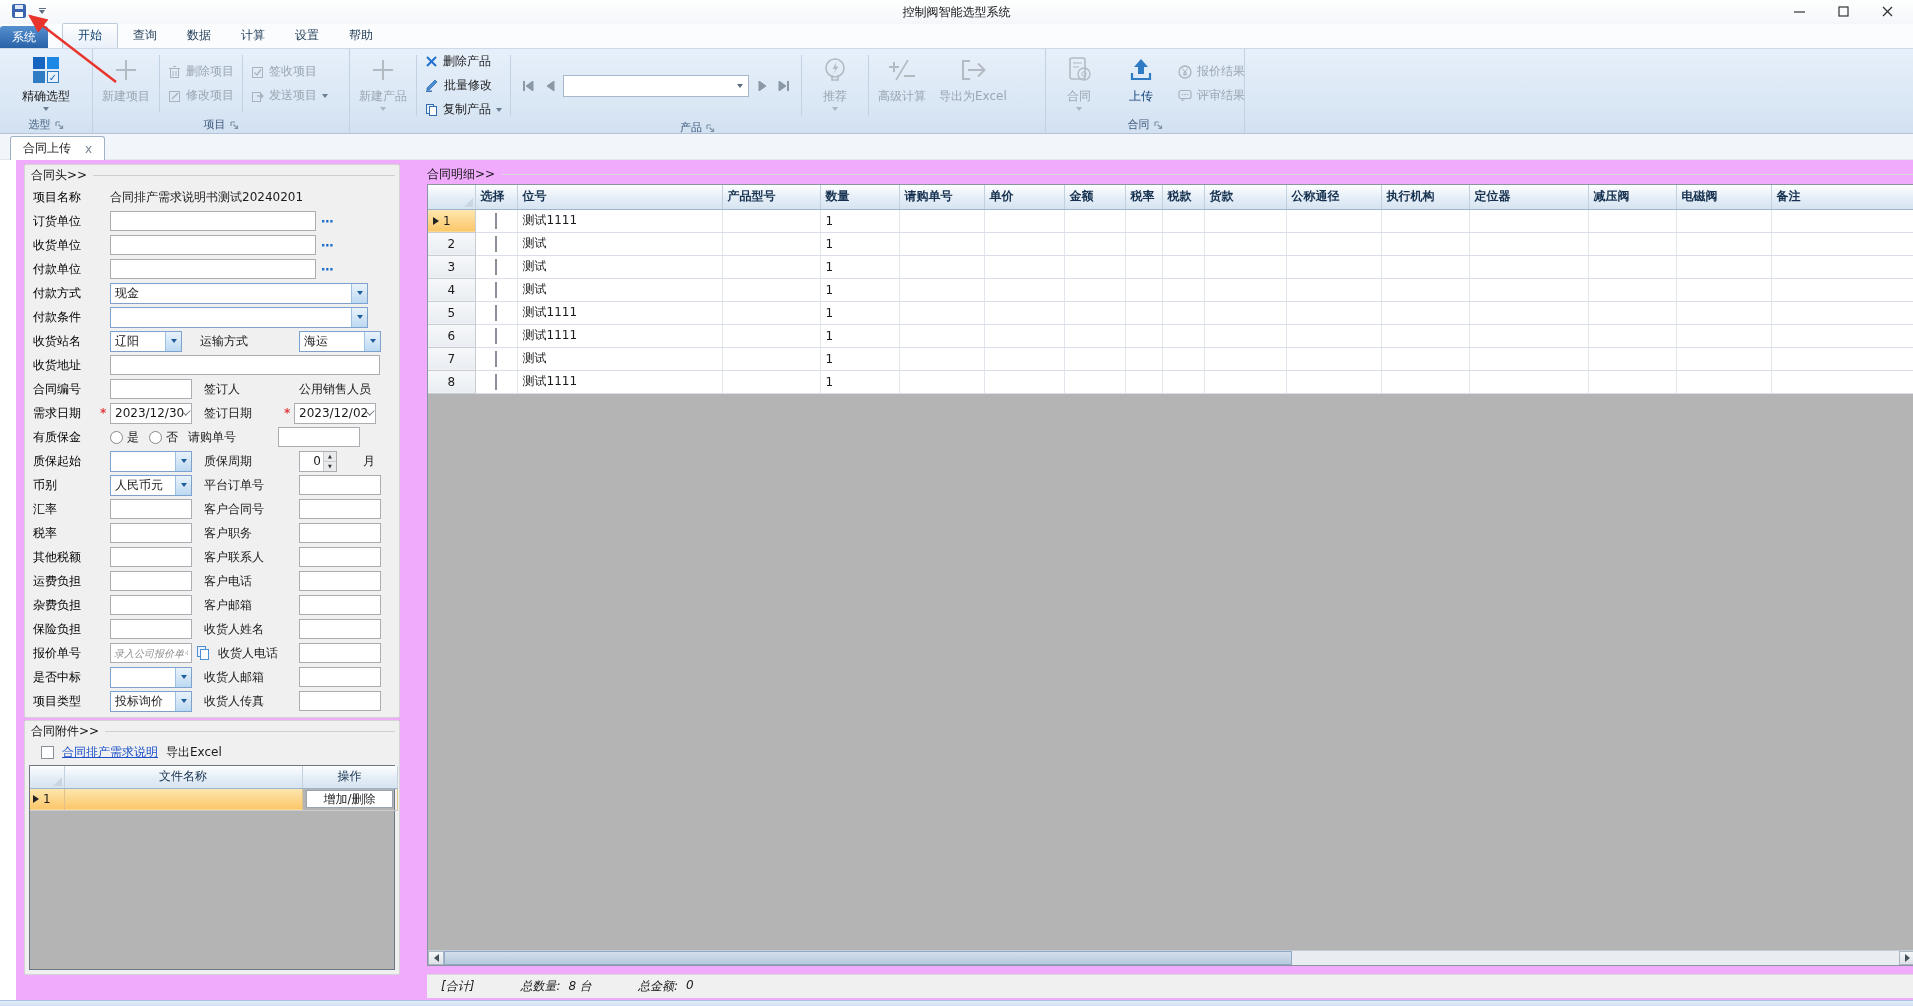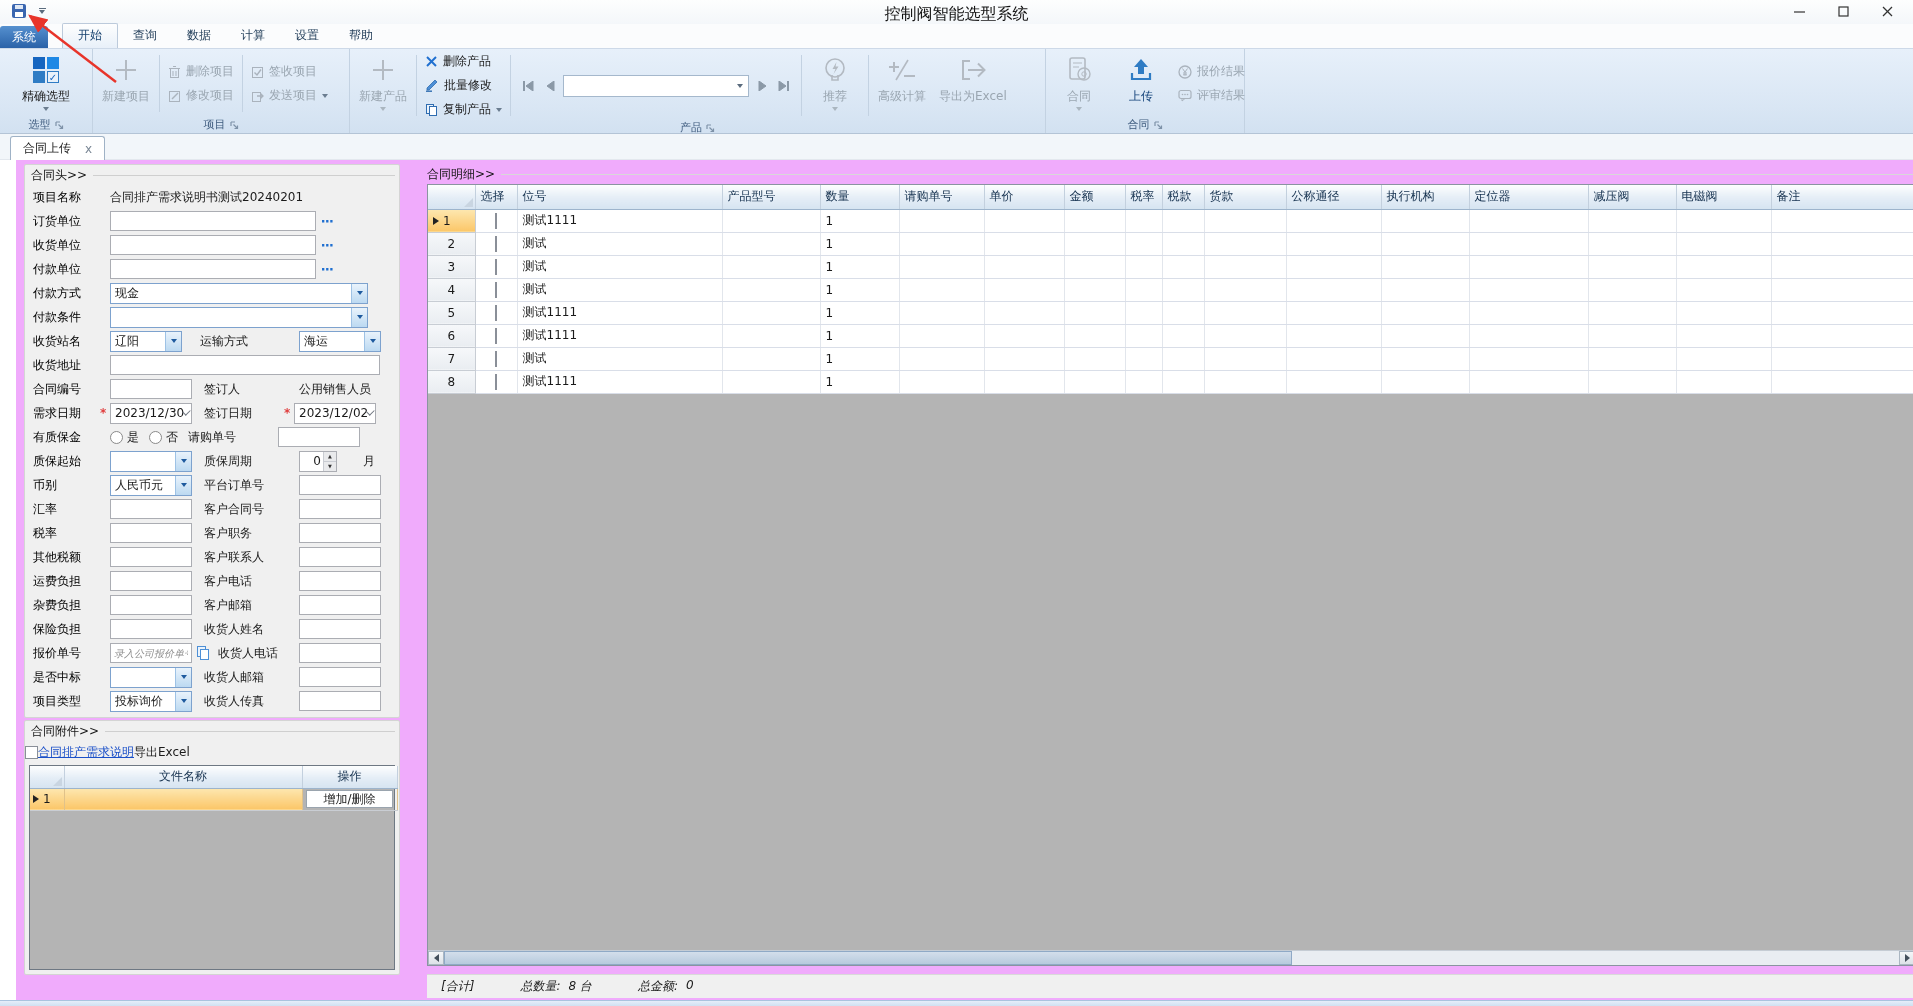--- a/index.html
+++ b/index.html
@@ -10,21 +10,21 @@
   
   .titlebar { position:absolute; left:0; top:0; width:1913px; height:24px;
     background:linear-gradient(#fdfefe,#f4f7fa); }
   .qat { position:absolute; left:12px; top:4px; display:flex; align-items:center; gap:10px; }
   .floppy { width:14px; height:14px; background:#3a66b0; border-radius:2px; position:relative; cursor:pointer; }
   .floppy::before { content:""; position:absolute; top:1px; left:3px; right:3px; height:4px; background:#dfe8f4; }
   .floppy::after  { content:""; position:absolute; bottom:1px; left:3px; right:3px; height:5px; background:#fff; }
   .qat-more { width:12px; display:flex; flex-direction:column; align-items:center; gap:1px; cursor:pointer; }
   .qat-more .bar { width:7px; height:1px; background:#5a6b7d; }
   .tri-down { width:0; height:0; border-left:3px solid transparent; border-right:3px solid transparent; border-top:4px solid #5a6b7d; }
-  .title-text { position:absolute; left:0; right:0; top:4px; text-align:center; font-size:16px; color:#111; }
+  .title-text { position:absolute; left:0; right:0; top:4px; text-align:center; font-size:12px; color:#111; }
   .wbtns { position:absolute; right:4px; top:0; display:flex; }
   .wbtn { width:44px; height:22px; display:flex; align-items:center; justify-content:center; cursor:pointer; }
   .wbtn svg { stroke:#333; stroke-width:1.2; fill:none; }
 
   
   .annot { position:absolute; left:8px; top:4px; z-index:50; pointer-events:none; }
 
   
   .tabrow { position:absolute; left:0; top:24px; width:1913px; height:24px; background:#fbfcfd; display:flex; align-items:flex-end; }
   .tab-system { width:48px; height:22px; margin-right:14px; background:linear-gradient(#5590cf,#2a62a8);
@@ -116,21 +116,21 @@
     font-size:5px; color:#333; cursor:pointer; border-bottom:1px solid #c9ccd2; }
   .spinner .sbtns div:last-child { border-bottom:none; }
   .quote-input { width:82px; height:20px; border:1px solid #abadb3; padding:0 3px; font-size:10px; }
   .quote-input::placeholder { font-style:italic; color:#8d8d8d; }
   .copy-icon { margin-left:3px; position:relative; width:16px; height:17px; cursor:pointer; }
   .copy-icon .p1 { position:absolute; left:2px; top:1px; width:9px; height:11px; border:1px solid #4d8fd6; background:#eaf3fc; }
   .copy-icon .p2 { position:absolute; left:5px; top:4px; width:9px; height:11px; border:1px solid #4d8fd6; background:#fff; }
 
   
   .attach { margin-top:2px; }
-  .linkrow { display:flex; align-items:center; height:22px; padding-left:0; }
+  .linkrow { display:flex; align-items:center; height:22px; padding-left:16px; gap:8px; }
   .cbox { width:13px; height:13px; border:1px solid #8a8f98; background:#fff; cursor:pointer; }
   a.filelink { color:#1b50c8; text-decoration:underline; cursor:pointer; }
   .attach-gridwrap { margin:2px 4px 0; border:1px solid #6e7883; background:#b4b4b4; height:205px; }
   .attach-table { width:100%; border-collapse:collapse; table-layout:fixed; }
   .attach-table th { height:22px; background:linear-gradient(#fdfefe,#e4edf6 55%,#d6e4f1);
     border-right:1px solid #c3d0de; border-bottom:1px solid #9db4cc; font-weight:normal; color:#15314f;margin-top:28px; }
   .attach-table td { height:22px; border-right:1px solid #e0c28a; border-bottom:1px solid #c9cdd3; }
   .attach-corner { position:relative; }
   .attach-corner::after, .grid-corner::after { content:""; position:absolute; right:2px; bottom:2px;
     border-left:9px solid transparent; border-bottom:9px solid #c9d5e1; }
@@ -140,21 +140,21 @@
   .opbtn { width:92%; height:18px; margin:0 auto; background:#fff; border:1px solid #9aa4ae; display:flex;
     align-items:center; justify-content:center; cursor:pointer; }
 
   
   .right-panel { position:absolute; left:411px; top:4px; width:1489px; }
   .section-title { height:20px; display:flex; align-items:center; color:#141414; }
   .section-title::after { content:""; flex:1; height:1px; background:#d8d8d8; margin-left:6px; }
   .gridwrap { border:1px solid #8a94a0; background:#b4b4b4; height:782px; display:flex; flex-direction:column; }
   .dgrid { border-collapse:collapse; table-layout:fixed; width:1487px; }
   .dgrid th { height:24px; background:linear-gradient(#fdfefe,#e4edf6 55%,#d6e4f1);
-    border-right:1px solid #c3d0de; border-bottom:1px solid #9db4cc; font-weight:normal; color:#15314f;
+    border-right:1px solid #c3d0de; border-bottom:1px solid #9db4cc; font-weight:bold; color:#15314f;
     text-align:left; padding:0 5px; white-space:nowrap; overflow:hidden; }
   .dgrid th.grid-corner { position:relative; }
   .dgrid td { height:23px; background:#fff; border-right:1px solid #e2e6ec; border-bottom:1px solid #d9dee8;
     padding:0 5px; white-space:nowrap; overflow:hidden; }
   .dgrid td.rownum { background:linear-gradient(#f6f8fa,#e9edf1); border-right:1px solid #c8cdd4;
     border-bottom:1px solid #c8cdd4; text-align:center; padding:0 2px; }
   .dgrid tr.sel td.rownum { background:linear-gradient(#fde7b0,#fbc668); }
   .dgrid td.ckcell { text-align:center; }
   .dgrid td.ckcell .cbox { margin:0 auto; }
   .grid-filler { flex:1; background:#b4b4b4; }

